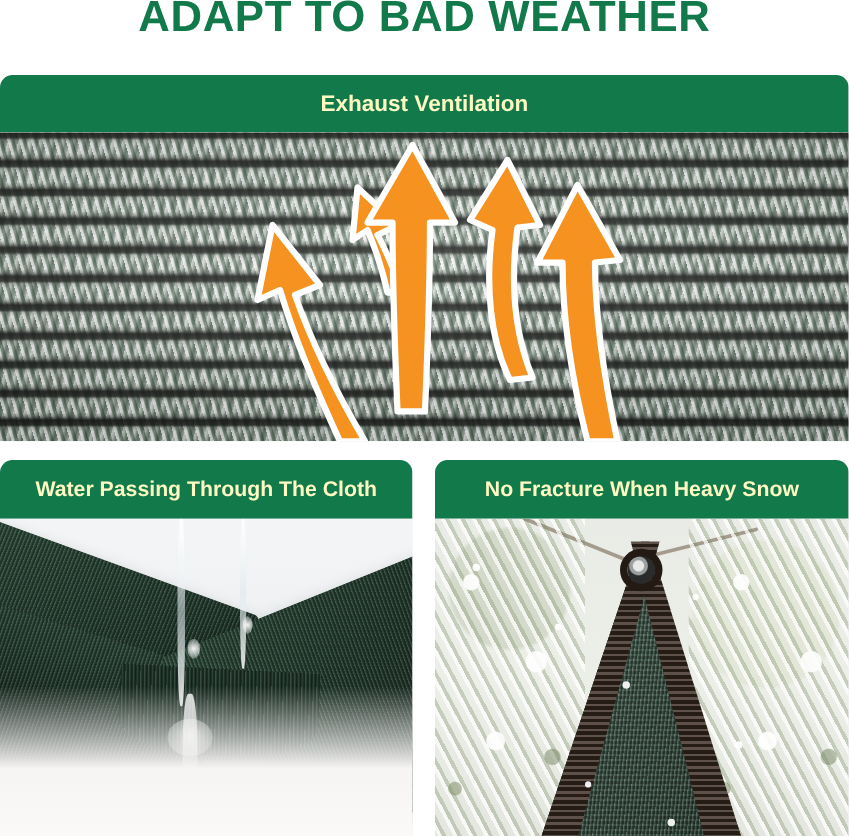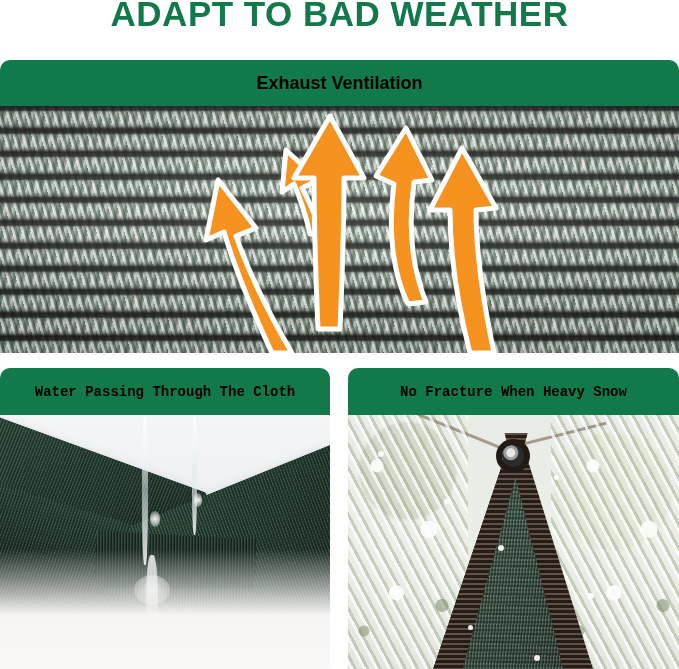--- a/index.html
+++ b/index.html
@@ -19,21 +19,21 @@
     color:#11794a;
     line-height:40px;
     white-space:nowrap;
   }
 
   
   .panel{ position:absolute; overflow:hidden; }
   .panel-header{
     position:relative;
     background:#11794a;
-    color:#000000;
+    color:#fef9c3;
     font-weight:bold;
     text-align:right;
     border-radius:10px 10px 0 0;
     display:flex; align-items:center; justify-content:center;
   }
   .panel-body{ position:relative; overflow:hidden; background:#dfe3e1; }
 
   
   #panel-ventilation{ left:0; top:60px; width:679px; height:293px; }
   #panel-ventilation .panel-header{ height:46px; font-size:18px; }
@@ -78,21 +78,21 @@
   }
 
   
   .arrows{ position:absolute; inset:0; }
   .arrows svg{ display:block; width:100%; height:100%; }
 
   
   #panel-water{ left:0;   top:368px; width:330px; height:301px; }
   #panel-snow { left:348px; top:368px; width:331px; height:301px; }
   #panel-water .panel-header,
-  #panel-snow  .panel-header{ height:47px; font-size:14px;font-family:Liberation Mono, monospace; }
+  #panel-snow  .panel-header{ height:47px; font-size:17px; }
   #panel-water .panel-body,
   #panel-snow  .panel-body{ height:254px; }
 
   
   .photo-water{
     position:absolute; inset:0;
     background:
       linear-gradient(to bottom,#f4f5f6 0%,#eceff0 45%,#f2f1f0 70%,#f7f4f3 100%);
   }
   .cloth-left, .cloth-right{

